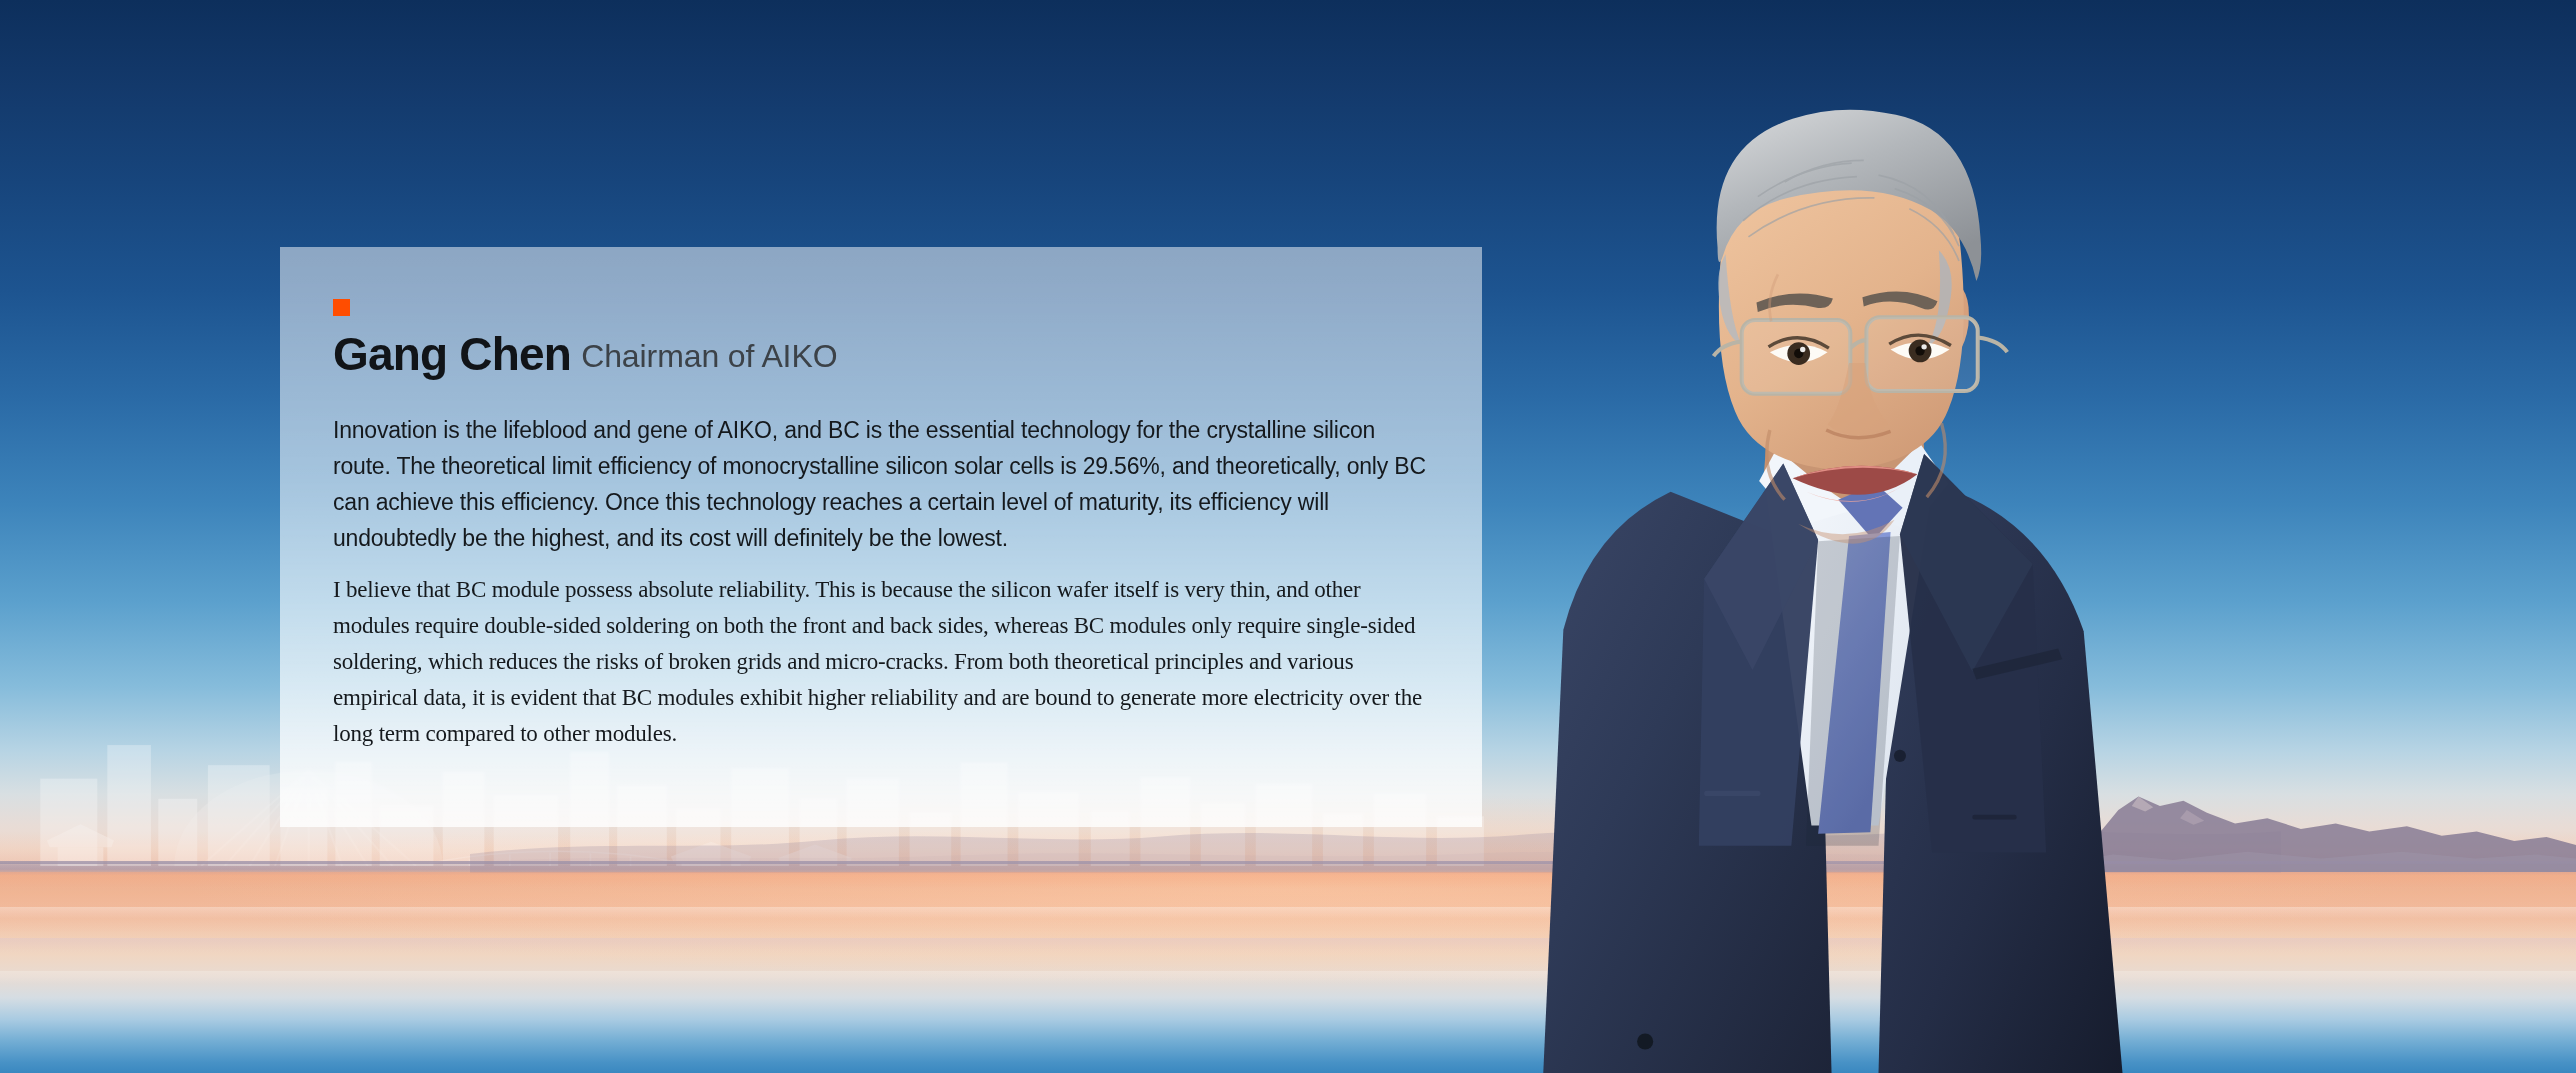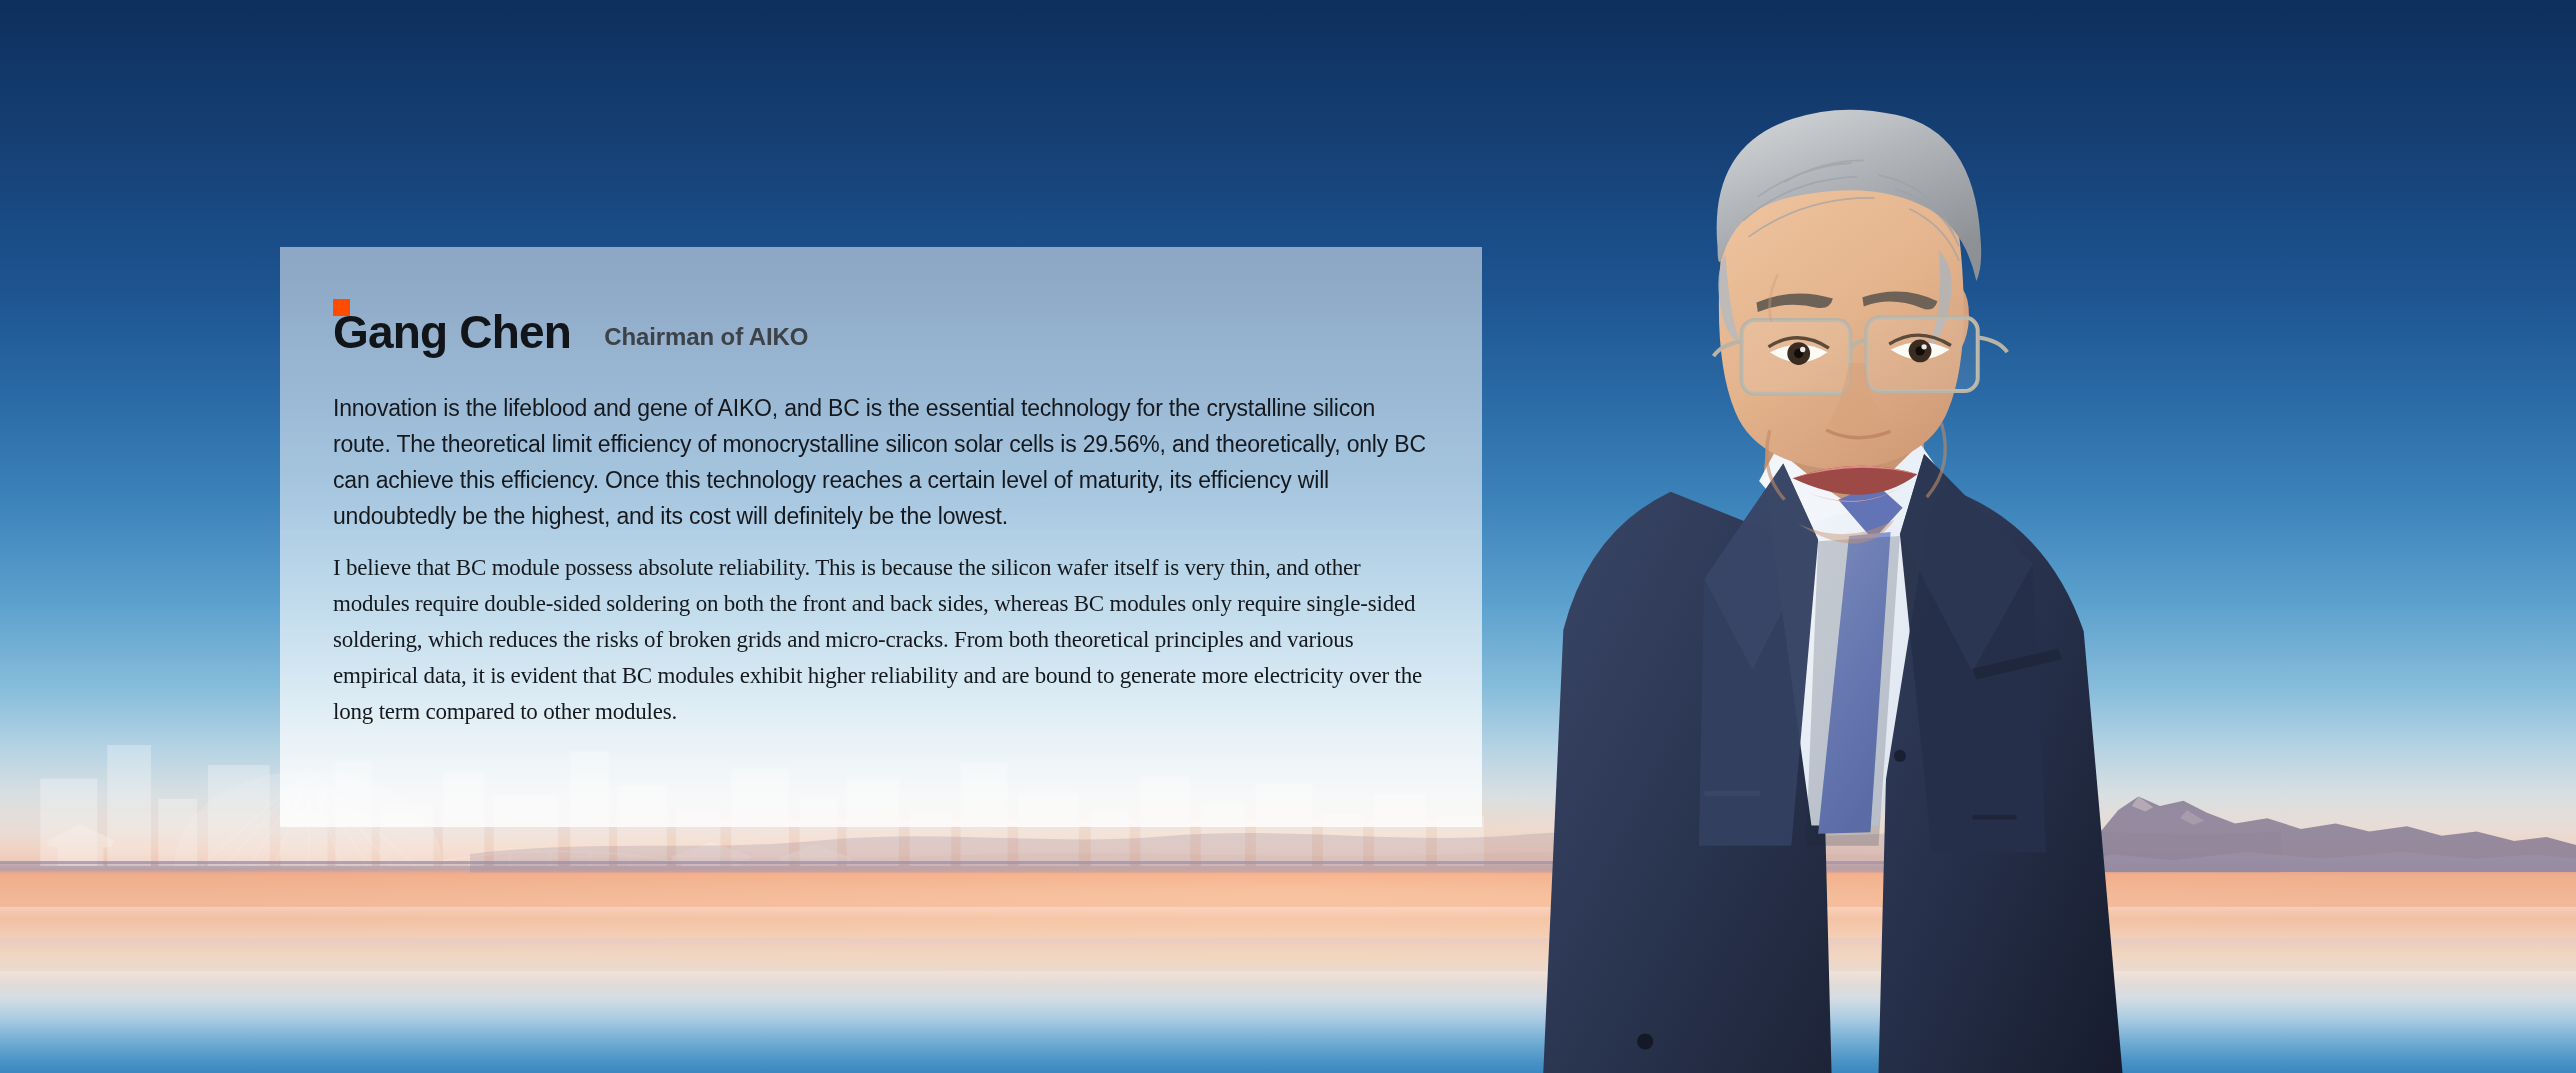--- a/index.html
+++ b/index.html
@@ -92,27 +92,27 @@
       rgba(255,255,255,.66) 72%,
       rgba(255,255,255,.80) 100%);
     backdrop-filter:blur(1.3px);
   }
   .card-inner{position:relative;padding:52px 54px 0 53px;}
 
   .accent-sq{
     position:absolute;left:53px;top:52px;width:17px;height:17px;background:#ff4d00;
   }
 
-  .name-row{display:flex;align-items:baseline;gap:33px;margin-top:10px;}
+  .name-row{display:flex;align-items:baseline;gap:10px;margin-top:32px;}
   .name{
     font-size:46px;font-weight:bold;color:#111418;letter-spacing:-0.8px;line-height:1;
     font-family:"Liberation Sans","DejaVu Sans",sans-serif;
   }
   .role{
-    font-size:24px;color:#3c4248;font-weight:700;letter-spacing:-0.1px;line-height:1;
+    font-size:32px;color:#3c4248;font-weight:400;letter-spacing:-0.1px;line-height:1;
     position:relative;top:-2.7px;
   }
 
   .body-copy{margin-top:35px;}
   .body-copy p{
     font-size:23px;line-height:36px;color:#15191d;letter-spacing:-0.2px;
     max-width:1100px;font-weight:400;margin-top:16px;
   }
   .body-copy p + p{margin-top:16px;font-family:Liberation Serif, serif;}
 </style>

